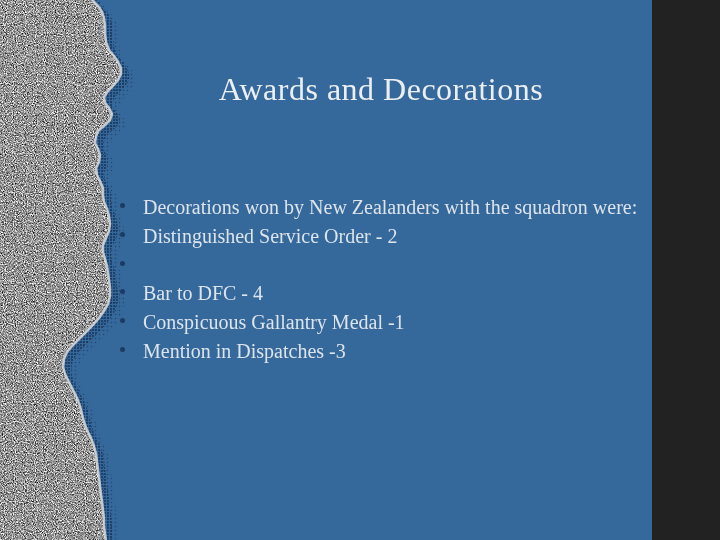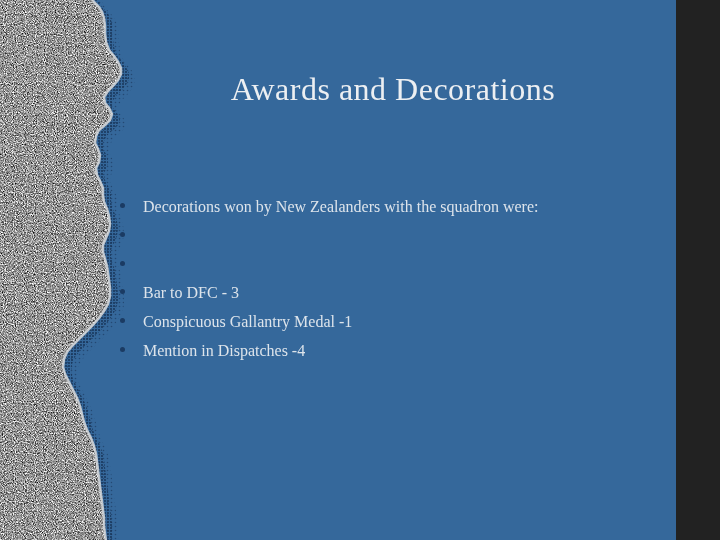--- a/index.html
+++ b/index.html
@@ -3,21 +3,20 @@
 <meta charset="utf-8">
 <style>
   html, body { margin: 0; padding: 0; background: #222; }
   .slide {
     position: relative;
     width: 652px;
     height: 540px;
     overflow: hidden;
     background: var(--bg, #35689B);
     font-family: "Liberation Serif", "DejaVu Serif", serif;
-    padding-left: 24px;
   }
   .texture-svg {
     position: absolute;
     left: 0; top: 0;
     width: 720px; height: 540px;
     display: block;
   }
   .slide-title {
     position: absolute;
     left: 110px;
@@ -46,21 +45,21 @@
   .bullet-dot {
     flex: 0 0 auto;
     width: 5px;
     height: 5px;
     border-radius: 50%;
     background: var(--bullet-color, #1B3B63);
     margin-top: 9px;
     margin-right: 18px;
   }
   .bullet-text {
-    font-size: 16px;
+    font-size: 20px;
     line-height: 26px;
     color: var(--body-color, #DDE4EB);
     white-space: nowrap;
   }
 </style>
 </head>
 <body>
 
 <div class="slide" style="--bg: #35689B; --title-color: #ECEFF2; --body-color: #DDE4EB; --bullet-color: #1B3B63;">
 
@@ -96,31 +95,32 @@
 
   <div class="slide-title">Awards and Decorations</div>
 
   <ul class="bullet-list">
     <li class="bullet-item">
       <span class="bullet-dot"></span>
       <span class="bullet-text">Decorations won by New Zealanders with the squadron were:</span>
     </li>
     <li class="bullet-item">
       <span class="bullet-dot"></span>
+      <span class="bullet-text">Distinguished Service Order - 2</span>
     </li>
     <li class="bullet-item">
       <span class="bullet-dot"></span>
     </li>
     <li class="bullet-item">
       <span class="bullet-dot"></span>
-      <span class="bullet-text">Bar to DFC - 3</span>
+      <span class="bullet-text">Bar to DFC - 4</span>
     </li>
     <li class="bullet-item">
       <span class="bullet-dot"></span>
       <span class="bullet-text">Conspicuous Gallantry Medal -1</span>
     </li>
     <li class="bullet-item">
       <span class="bullet-dot"></span>
-      <span class="bullet-text">Mention in Dispatches -4</span>
+      <span class="bullet-text">Mention in Dispatches -3</span>
     </li>
   </ul>
 
 </div>
 
 </body></html>

